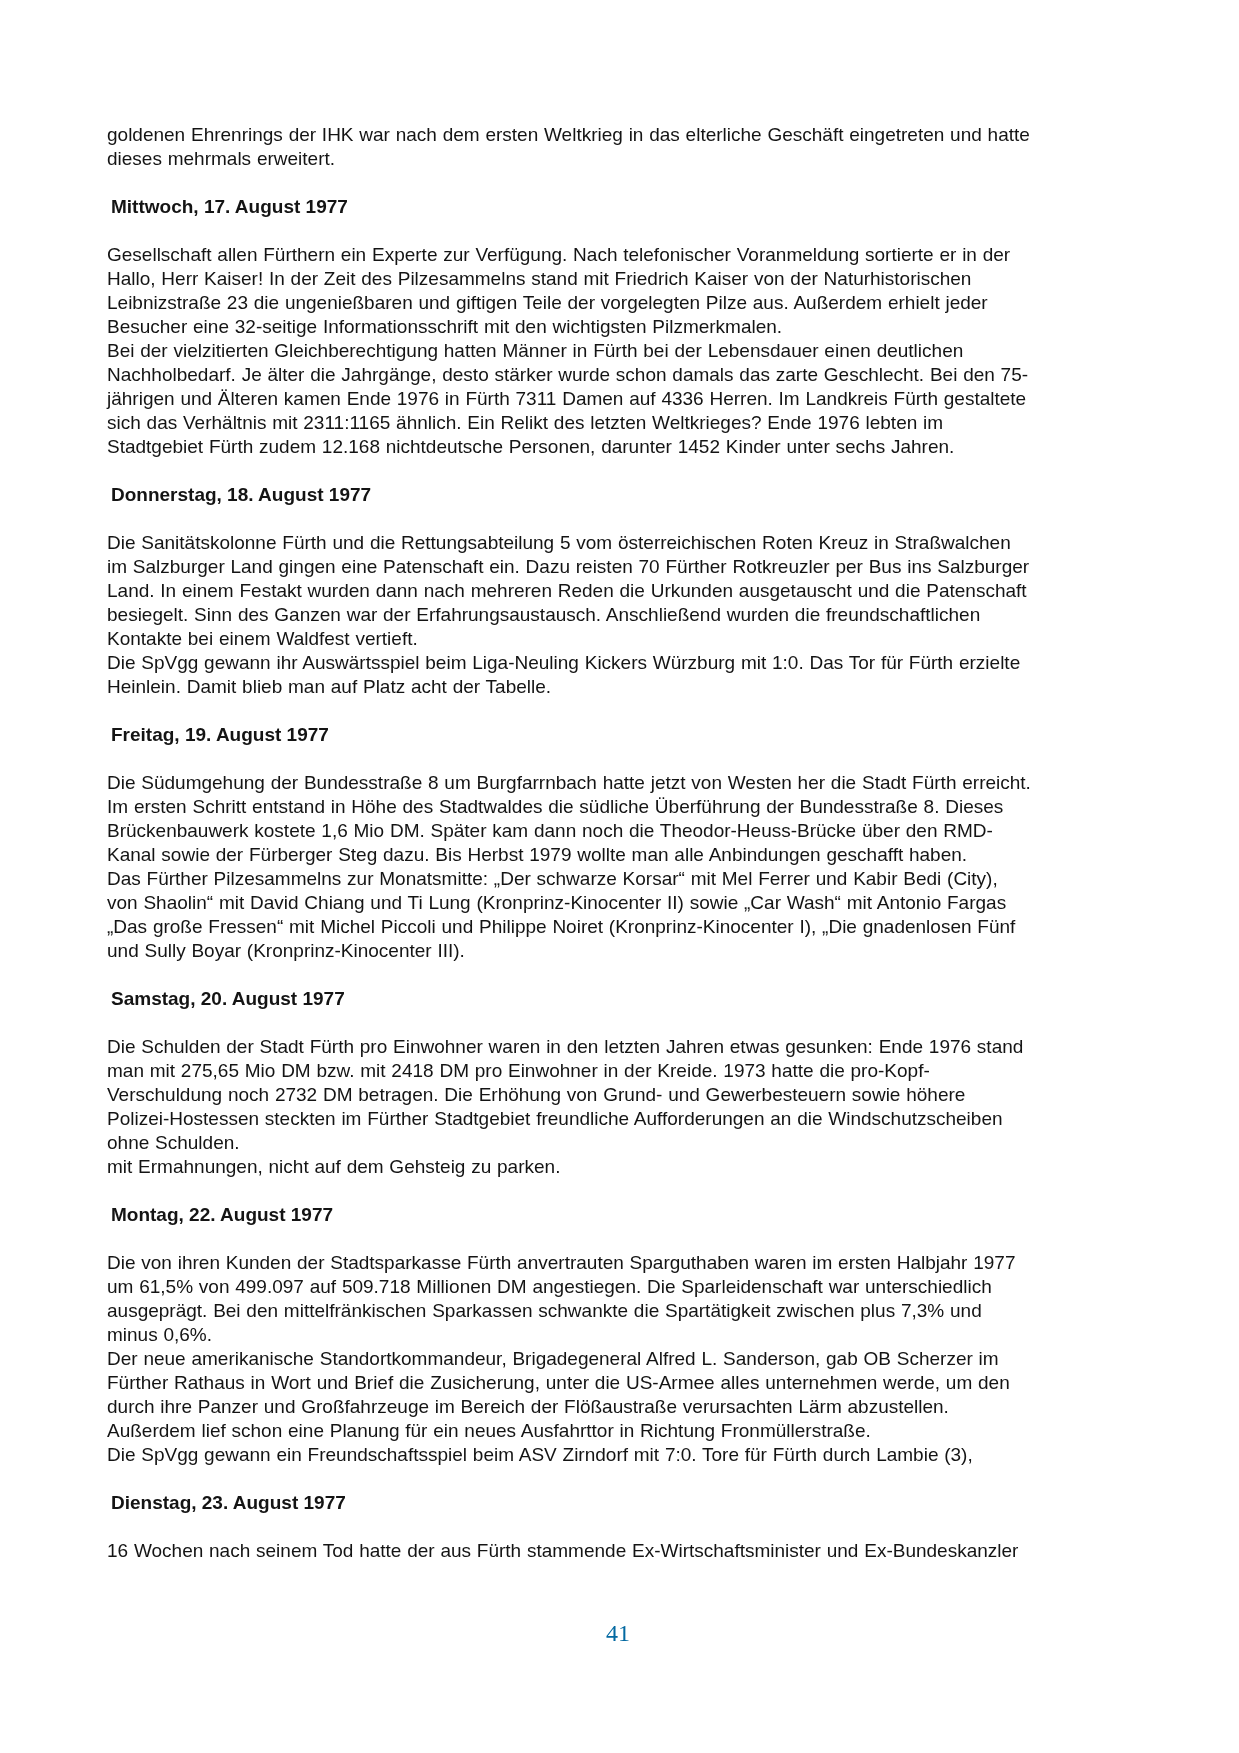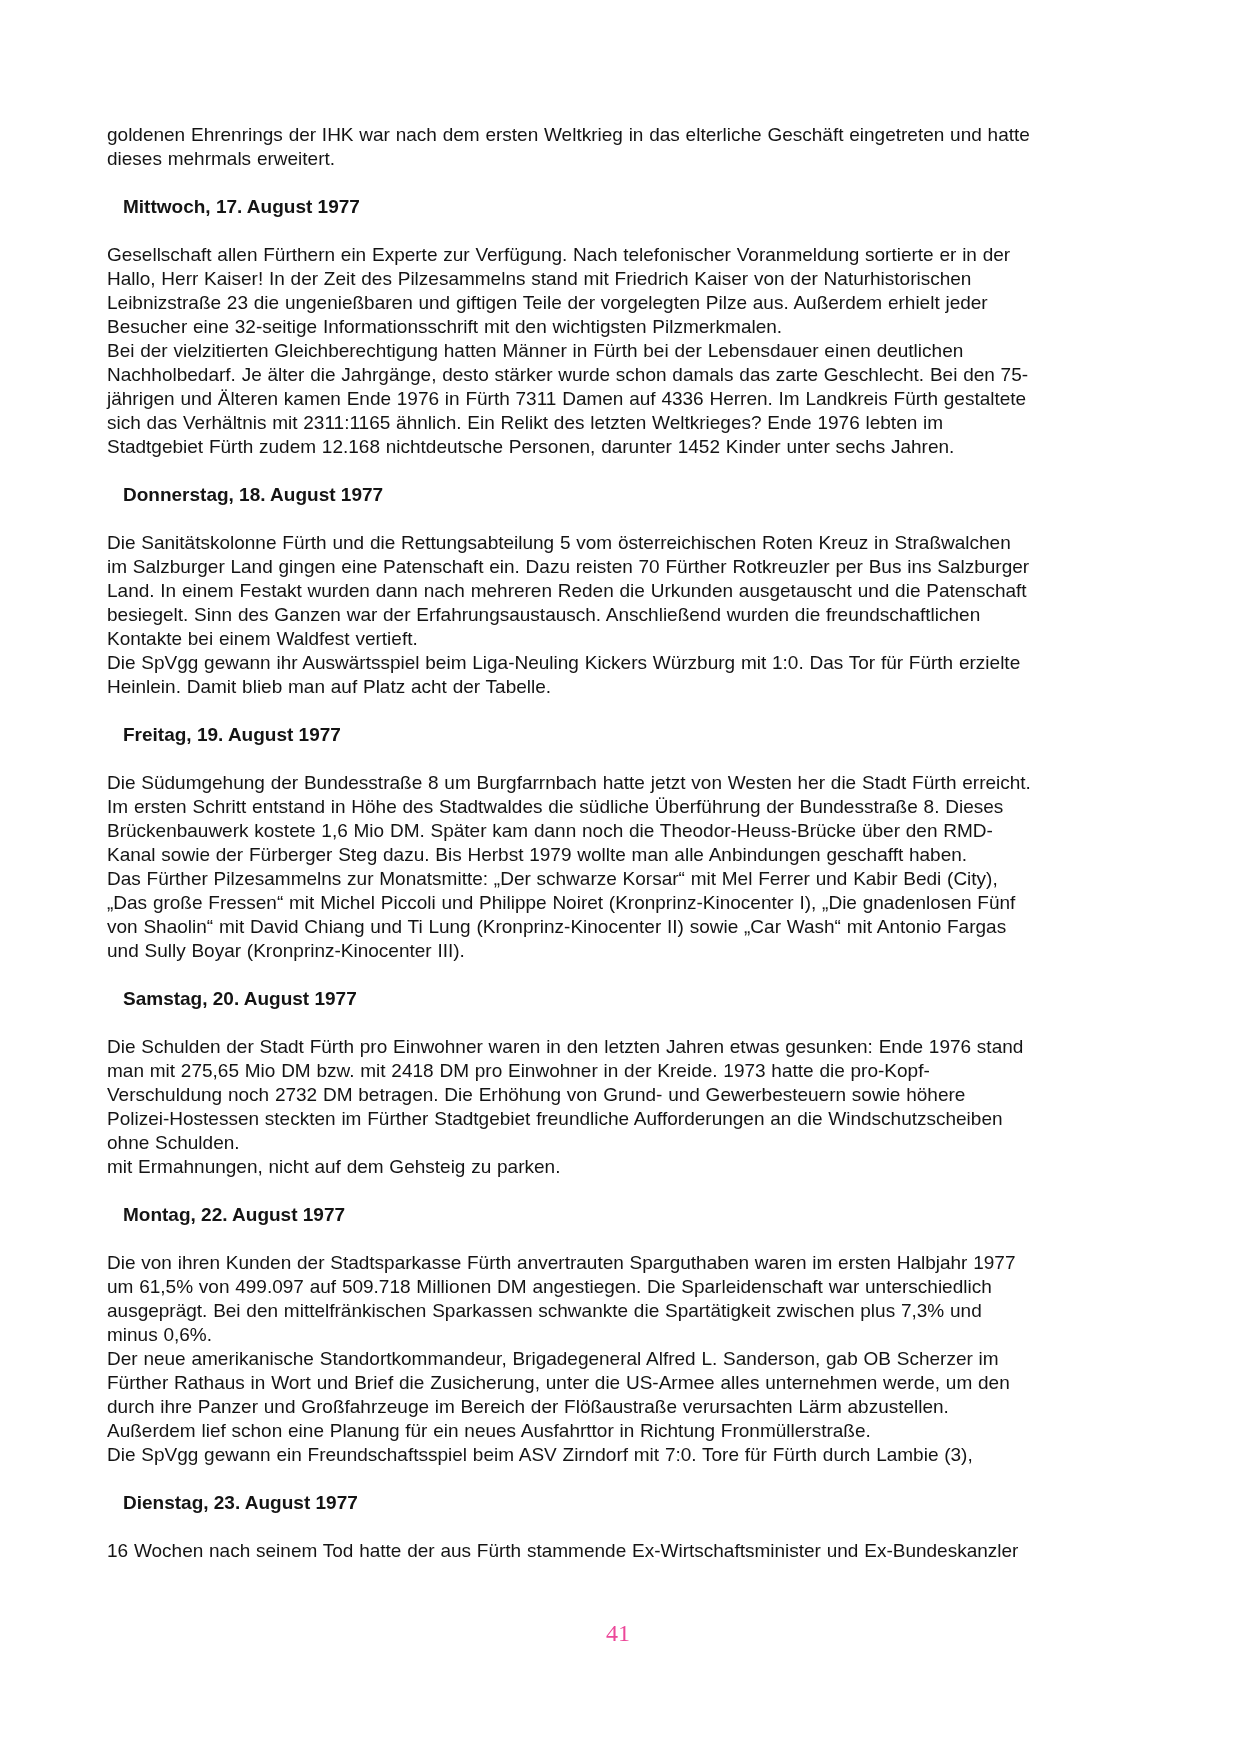--- a/index.html
+++ b/index.html
@@ -15,21 +15,21 @@
     overflow: hidden;
     font-family: "Liberation Sans", sans-serif;
     color: #141414;
   }
   .content {
     position: absolute;
     top: 123px;
     left: 107px;
     width: 1045px;
   }
-  .block { margin: 16px; padding: 0; }
+  .block { margin: 4px; padding: 0; }
   .block + .block { margin-top: 24px; } 
   .heading {
     font-size: 19px;
     font-weight: bold;
     height: 24px;
     line-height: 24px;
     white-space: pre;
   }
   .para { margin: 0; }
   .line {
@@ -41,21 +41,21 @@
     word-spacing: 0.5px;
   }
   .page-footer {
     position: absolute;
     top: 1620px;
     left: 107px;
     width: 1022px;
     text-align: center;
     font-family: "Liberation Serif", serif;
     font-size: 24px;
-    color: #ec4899;
+    color: #0369a1;
   }
 </style>
 </head>
 <body>
 
 <div class="page">
   <main class="content" id="doc-content">
       <p class="block para">
         <span class="line">goldenen Ehrenrings der IHK war nach dem ersten Weltkrieg in das elterliche Geschäft eingetreten und hatte</span>
         <span class="line">dieses mehrmals erweitert.</span>
@@ -82,22 +82,22 @@
         <span class="line">Die SpVgg gewann ihr Auswärtsspiel beim Liga-Neuling Kickers Würzburg mit 1:0. Das Tor für Fürth erzielte</span>
         <span class="line">Heinlein. Damit blieb man auf Platz acht der Tabelle.</span>
       </p>
       <h2 class="block heading">Freitag, 19. August 1977</h2>
       <p class="block para">
         <span class="line">Die Südumgehung der Bundesstraße 8 um Burgfarrnbach hatte jetzt von Westen her die Stadt Fürth erreicht.</span>
         <span class="line">Im ersten Schritt entstand in Höhe des Stadtwaldes die südliche Überführung der Bundesstraße 8. Dieses</span>
         <span class="line">Brückenbauwerk kostete 1,6 Mio DM. Später kam dann noch die Theodor-Heuss-Brücke über den RMD-</span>
         <span class="line">Kanal sowie der Fürberger Steg dazu. Bis Herbst 1979 wollte man alle Anbindungen geschafft haben.</span>
         <span class="line">Das Fürther Pilzesammelns zur Monatsmitte: „Der schwarze Korsar“ mit Mel Ferrer und Kabir Bedi (City),</span>
+        <span class="line">von Shaolin“ mit David Chiang und Ti Lung (Kronprinz-Kinocenter II) sowie „Car Wash“ mit Antonio Fargas</span>
         <span class="line">„Das große Fressen“ mit Michel Piccoli und Philippe Noiret (Kronprinz-Kinocenter I), „Die gnadenlosen Fünf</span>
-        <span class="line">von Shaolin“ mit David Chiang und Ti Lung (Kronprinz-Kinocenter II) sowie „Car Wash“ mit Antonio Fargas</span>
         <span class="line">und Sully Boyar (Kronprinz-Kinocenter III).</span>
       </p>
       <h2 class="block heading">Samstag, 20. August 1977</h2>
       <p class="block para">
         <span class="line">Die Schulden der Stadt Fürth pro Einwohner waren in den letzten Jahren etwas gesunken: Ende 1976 stand</span>
         <span class="line">man mit 275,65 Mio DM bzw. mit 2418 DM pro Einwohner in der Kreide. 1973 hatte die pro-Kopf-</span>
         <span class="line">Verschuldung noch 2732 DM betragen. Die Erhöhung von Grund- und Gewerbesteuern sowie höhere</span>
         <span class="line">Polizei-Hostessen steckten im Fürther Stadtgebiet freundliche Aufforderungen an die Windschutzscheiben</span>
         <span class="line">ohne Schulden.</span>
         <span class="line">mit Ermahnungen, nicht auf dem Gehsteig zu parken.</span>

